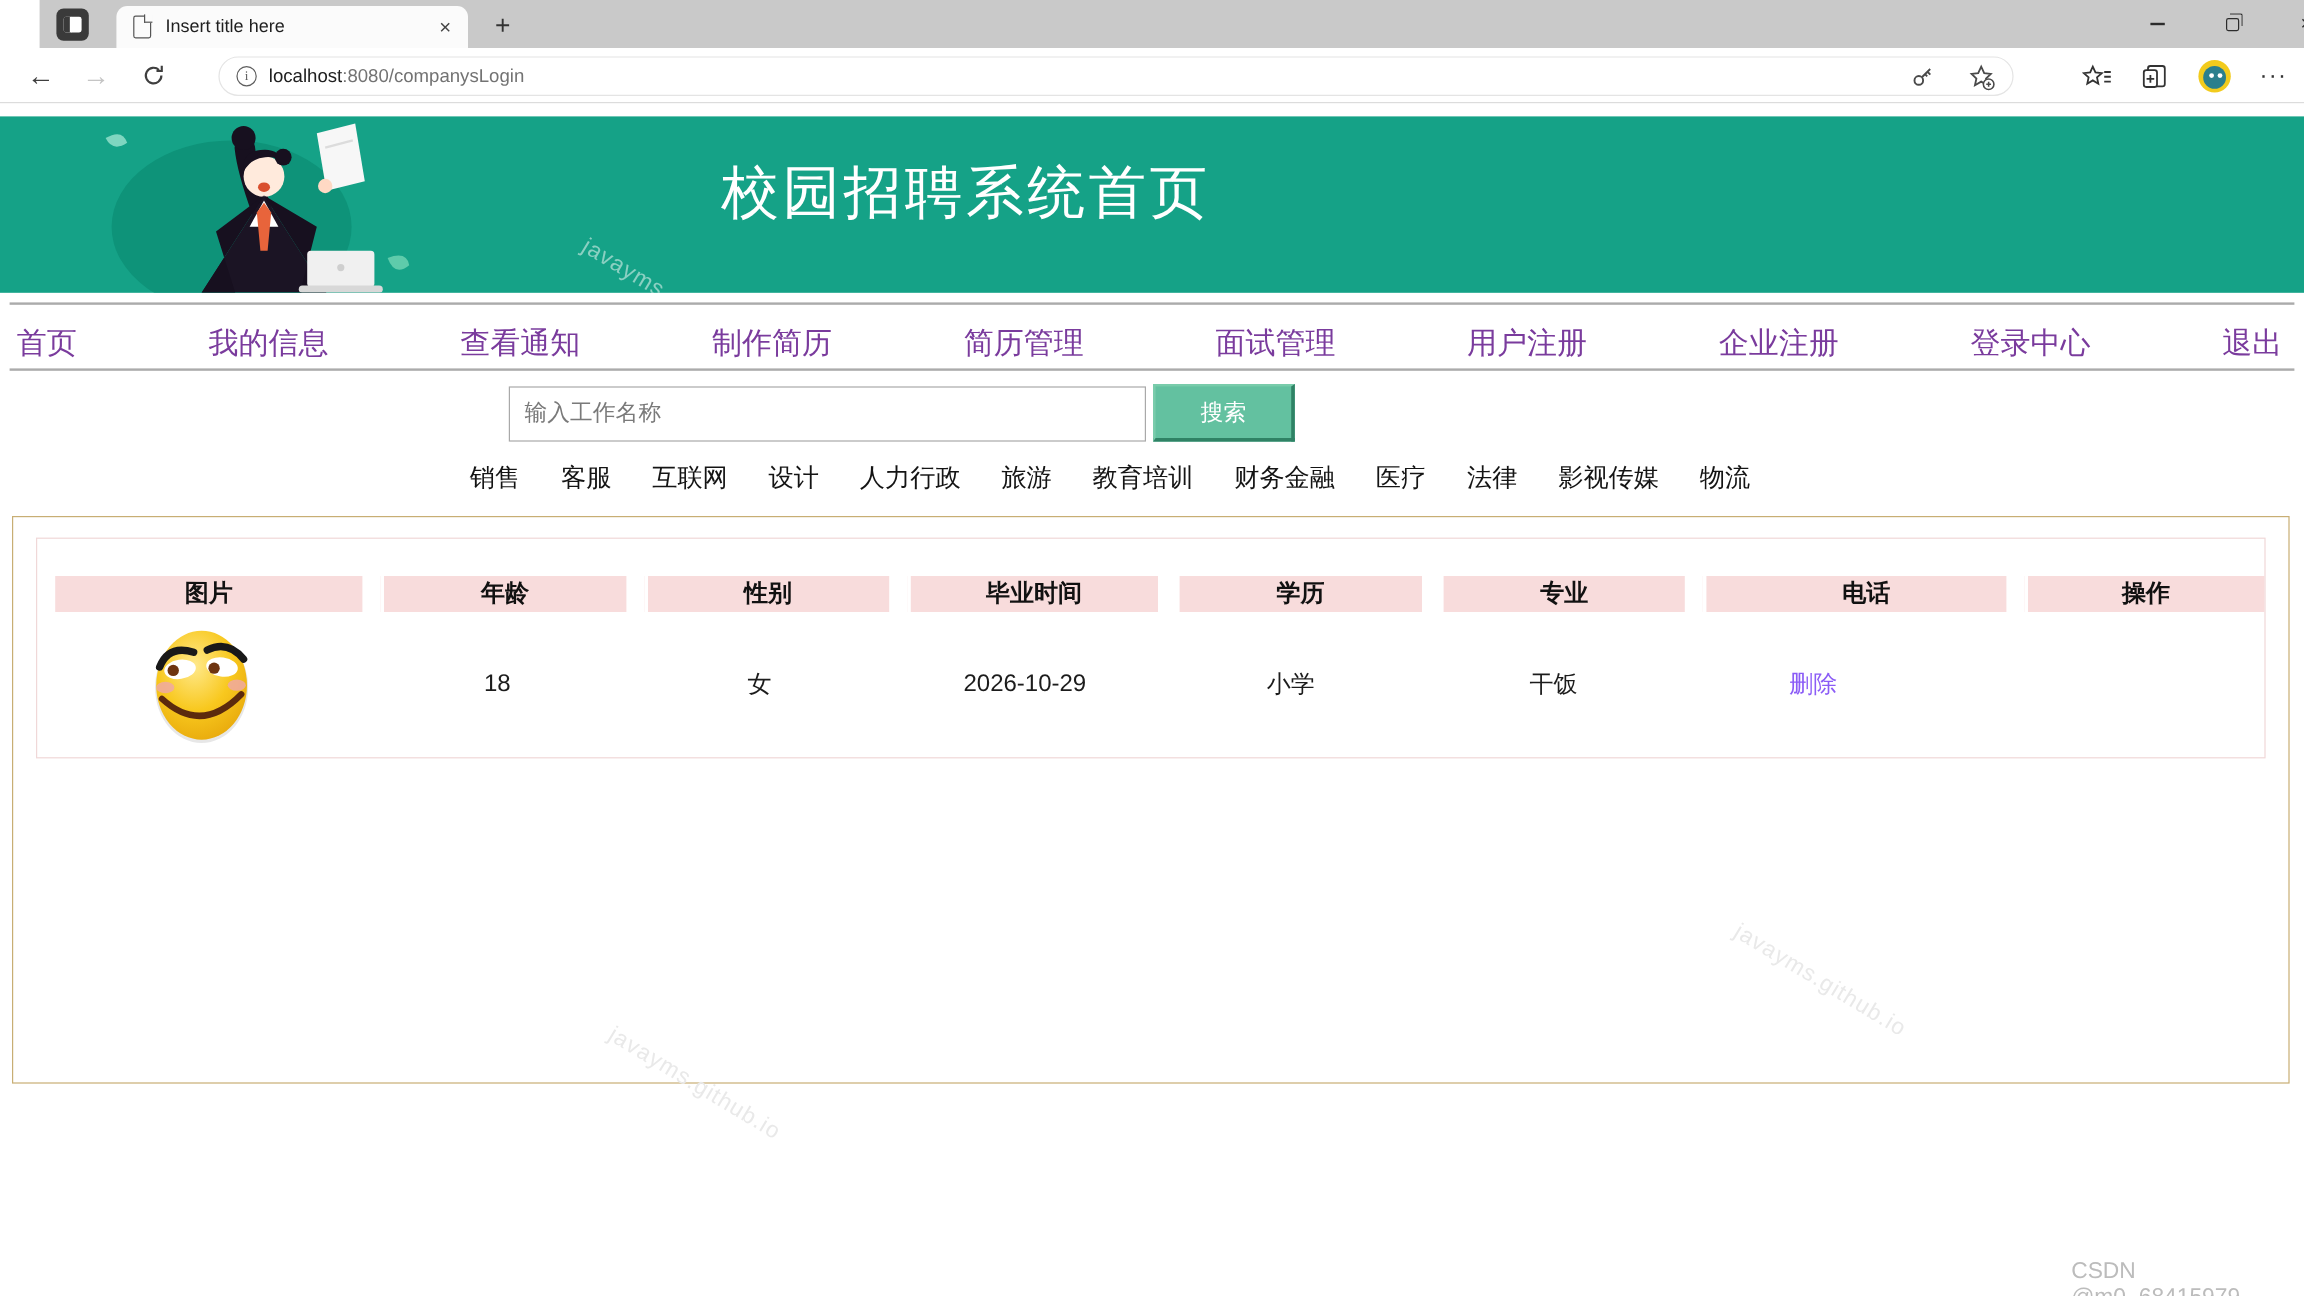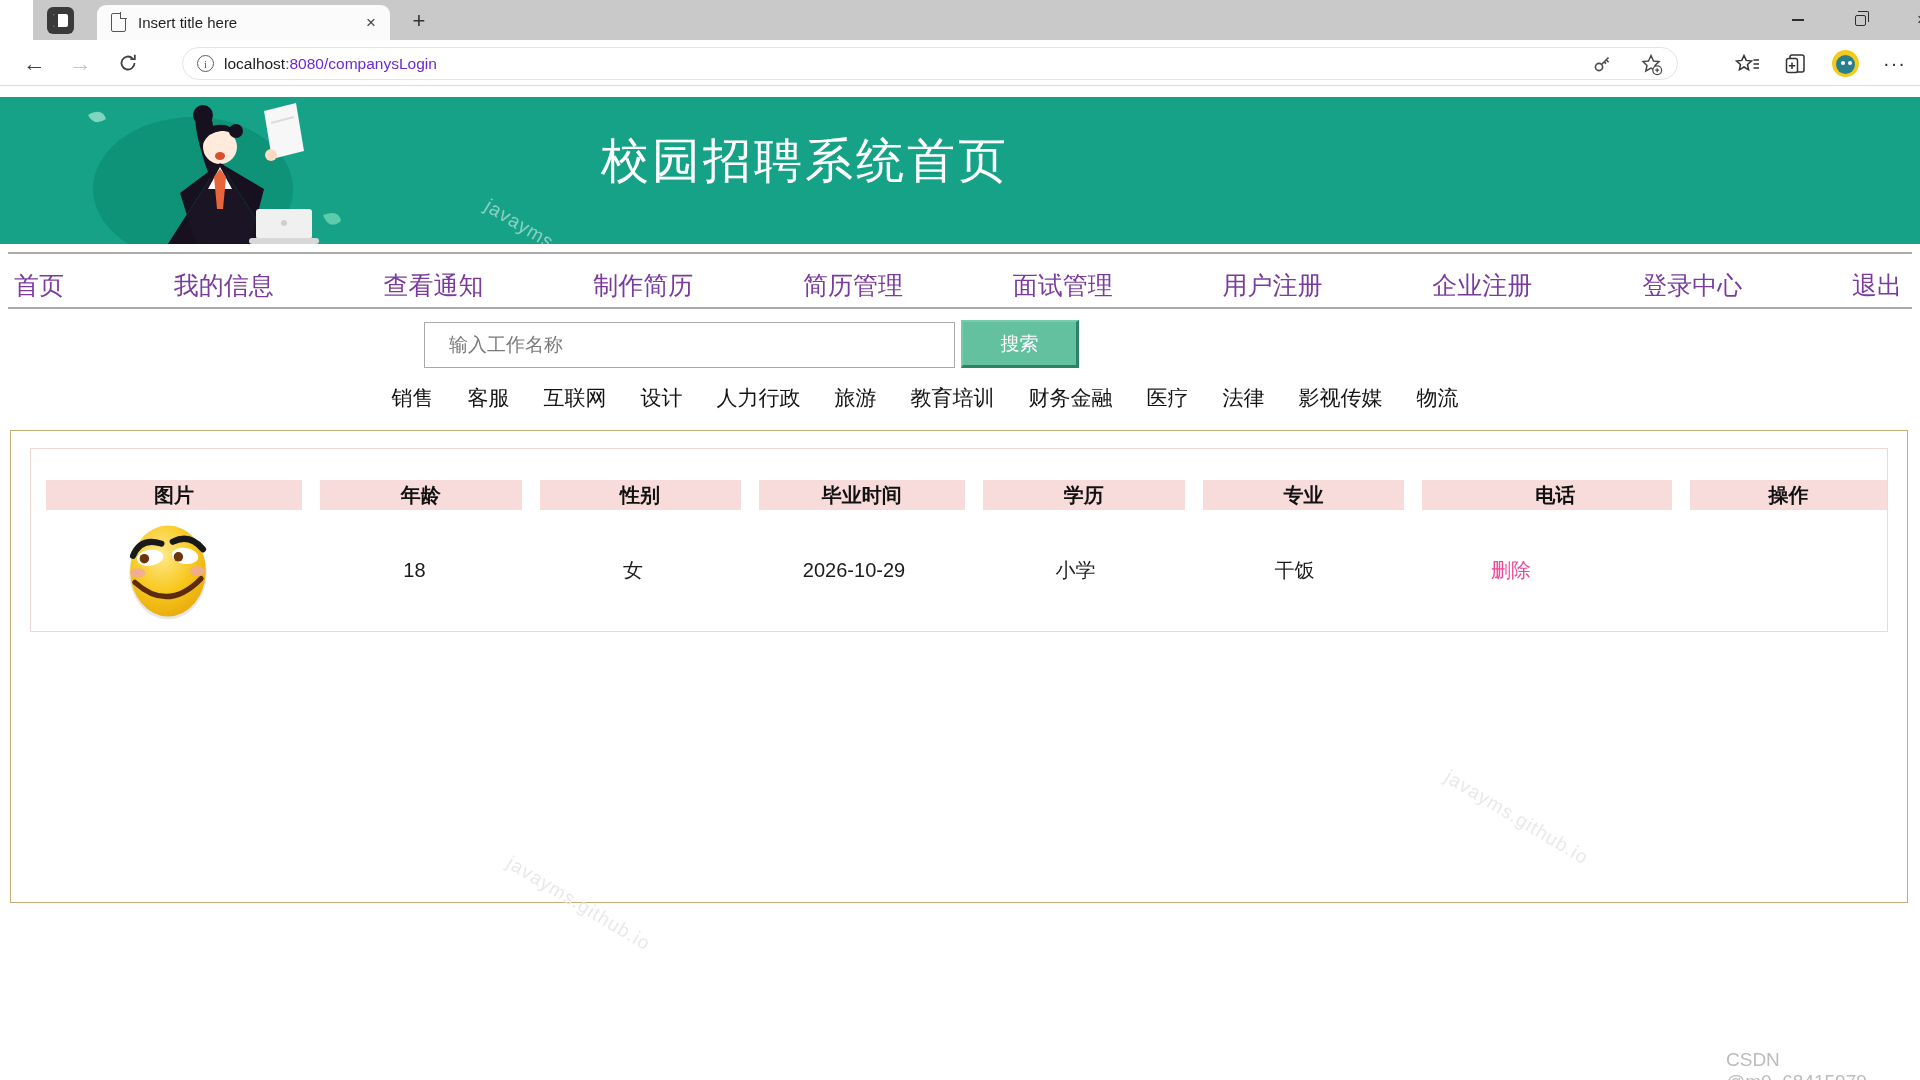--- a/index.html
+++ b/index.html
@@ -34,21 +34,21 @@
   
   .toolbar { position:absolute; left:0; top:40px; width:1920px; height:46px; background:#fff;
       border-bottom:1px solid #dcdcdc; }
   .nav-glyph { position:absolute; top:0; height:46px; display:flex; align-items:center; justify-content:center;
       width:40px; font-size:23px; cursor:pointer; }
   .addr-pill { position:absolute; left:182px; top:7px; width:1496px; height:33px; border:1px solid #e4e4e4;
       border-radius:17px; background:#fff; display:flex; align-items:center; padding:0 14px; }
   .info-icon { width:17px; height:17px; border:1.4px solid #5e5e5e; border-radius:50%; color:#5e5e5e;
       font-size:11px; font-family:"Liberation Serif",serif; display:flex; align-items:center; justify-content:center; margin-right:10px; flex:none;}
   .url-text { font-size:15.5px; color:#202020; }
-  .url-rest { color:#6d28d9; }
+  .url-rest { color:#737373; }
   .addr-right { margin-left:auto; display:flex; align-items:center; gap:26px; }
   .tool-right { position:absolute; right:14px; top:7px; height:33px; display:flex; align-items:center; gap:24px; }
   .icon-svg { display:block; cursor:pointer; }
   .avatar { width:27px; height:27px; border-radius:50%; background:#f2cb1d; position:relative; cursor:pointer; }
   .avatar::before { content:""; position:absolute; left:4px; top:5px; width:19px; height:19px; border-radius:50%; background:#2b7f8d; }
   .avatar::after { content:""; position:absolute; left:9px; top:11px; width:4px; height:4px; border-radius:50%;
       background:#fff; box-shadow:7px 0 0 #fff; }
   .more-btn { font-size:20px; color:#333; letter-spacing:1px; cursor:pointer; }
 
   
@@ -58,21 +58,21 @@
   .hr { position:absolute; left:8px; width:1904px; height:2px; background:#ababab; }
 
   
   .site-nav { position:absolute; left:0; top:262px; width:1920px; height:40px; display:flex;
       justify-content:space-between; align-items:flex-end; padding:0 18px 0 14px; }
   .site-nav a { font-family:"Liberation Serif","DejaVu Serif",serif; font-size:25px; color:#7a3b9d;
       text-decoration:none; cursor:pointer; white-space:nowrap; }
 
   
   .search-input { position:absolute; left:424px; top:322px; width:531px; height:46px; border:1px solid #a9a9a9;
-      font-size:19px; padding:0 24px; color:#333; background:#fff; }
+      font-size:19px; padding:0 12px; color:#333; background:#fff; }
   .search-input::placeholder { color:#7a7a7a; }
   .search-btn { position:absolute; left:961px; top:320px; width:118px; height:48px; background:#63c1a0;
       color:#fff; font-size:19px; border-style:solid; border-width:2px 3px 3px 2px;
       border-color:#79ccab #2f8265 #2f8265 #79ccab; cursor:pointer; }
 
   
   .categories { position:absolute; left:0; top:384px; width:1850px; display:flex; justify-content:center;
       gap:34px; font-size:21px; font-weight:500; color:#141414; }
   .categories a { color:#141414; text-decoration:none; cursor:pointer; white-space:nowrap; }
 
@@ -81,21 +81,21 @@
       border:1px solid #c8ae74; background:#fff; }
   .inner-table { position:absolute; left:19px; top:17px; width:1858px; border:1px solid #f0d8d8; }
   .t-spacer { height:31px; }
   .t-row { display:flex; width:100%; }
   .t-head .t-cell { background:#f8dcdc; height:30px; line-height:30px; font-weight:bold; font-size:20px;
       text-align:center; color:#111;margin-left:15px; }
   .t-head .t-cell + .t-cell { border-left:3px solid #fff; }
   .t-body .t-cell { height:121px; display:flex; align-items:center; justify-content:center; font-size:20px; color:#1c1c1c; }
   .w0{width:14.76%;} .w1{width:11.8%;} .w2{width:11.75%;} .w3{width:12.07%;}
   .w4{width:11.8%;} .w5{width:11.8%;} .w6{width:14.49%;padding-left:16px;} .w7{width:11.53%;}
-  .delete-link { color:#ec4899; cursor:pointer; text-decoration:none; }
+  .delete-link { color:#8b5cf6; cursor:pointer; text-decoration:none; }
 
   
   .wm { position:absolute; font-size:19px; letter-spacing:1px; transform:rotate(31deg); transform-origin:left top;
       white-space:nowrap; pointer-events:none; }
   .wm-green { color:rgba(236,246,243,0.55); }
   .wm-white { color:#e9e9e9; }
   .credit { position:absolute; left:1726px; top:1049px; font-size:19px; color:#bcbcbc; }
 </style>
 </head>
 <body>

